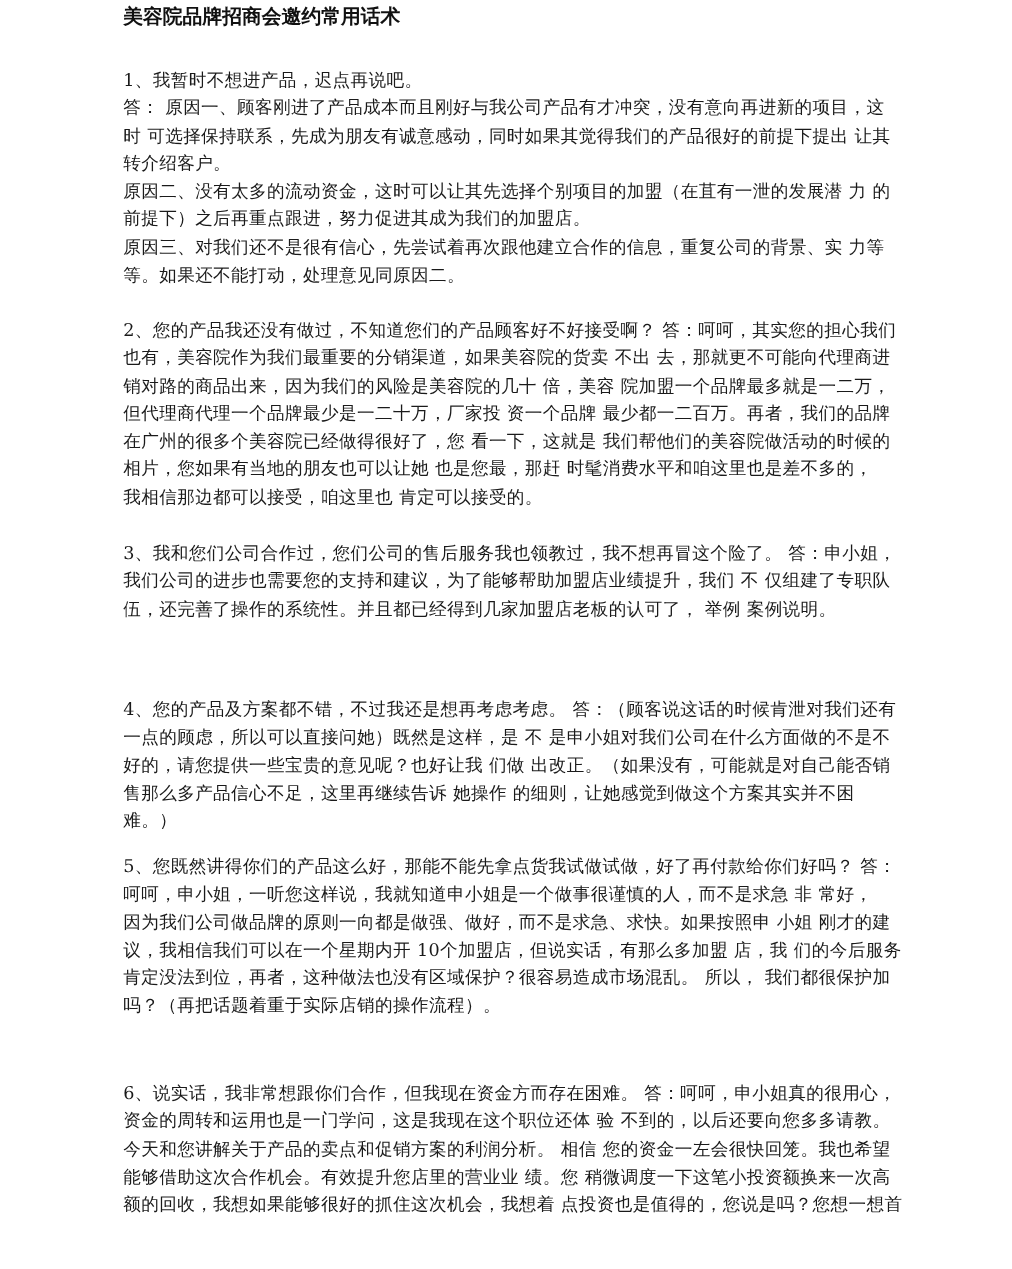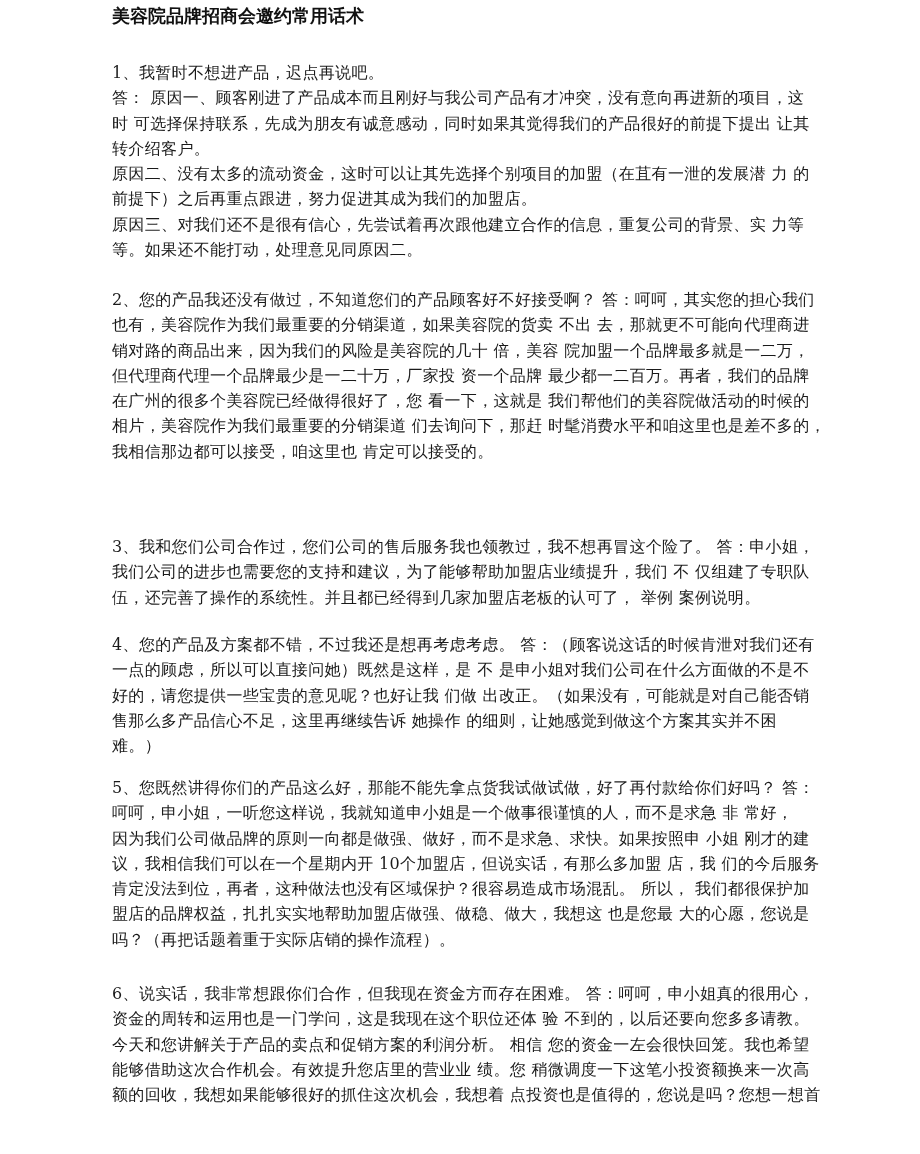--- a/index.html
+++ b/index.html
@@ -28,45 +28,44 @@
     <span class="line">原因三、对我们还不是很有信心，先尝试着再次跟他建立合作的信息，重复公司的背景、实  力等</span>
     <span class="line">等。如果还不能打动，处理意见同原因二。</span>
   </div>
 
   <div class="section" style="top:287px">
     <span class="line">2、您的产品我还没有做过，不知道您们的产品顾客好不好接受啊？  答：呵呵，其实您的担心我们</span>
     <span class="line">也有，美容院作为我们最重要的分销渠道，如果美容院的货卖  不出  去，那就更不可能向代理商进</span>
     <span class="line">销对路的商品出来，因为我们的风险是美容院的几十  倍，美容  院加盟一个品牌最多就是一二万，</span>
     <span class="line">但代理商代理一个品牌最少是一二十万，厂家投  资一个品牌  最少都一二百万。再者，我们的品牌</span>
     <span class="line">在广州的很多个美容院已经做得很好了，您  看一下，这就是  我们帮他们的美容院做活动的时候的</span>
-    <span class="line">相片，美容院作为我们最重要的分销渠道  们去询问下，那赶  时髦消费水平和咱这里也是差不多的，</span>
+    <span class="line">相片，您如果有当地的朋友也可以让她  也是您最，那赶  时髦消费水平和咱这里也是差不多的，</span>
     <span class="line">我相信那边都可以接受，咱这里也  肯定可以接受的。</span>
   </div>
 
-  <div class="section" style="top:534px">
+  <div class="section" style="top:490px">
     <span class="line">3、我和您们公司合作过，您们公司的售后服务我也领教过，我不想再冒这个险了。  答：申小姐，</span>
     <span class="line">我们公司的进步也需要您的支持和建议，为了能够帮助加盟店业绩提升，我们  不  仅组建了专职队</span>
     <span class="line">伍，还完善了操作的系统性。并且都已经得到几家加盟店老板的认可了，  举例  案例说明。</span>
   </div>
 
   <div class="section" style="top:632px">
     <span class="line">4、您的产品及方案都不错，不过我还是想再考虑考虑。  答：（顾客说这话的时候肯泄对我们还有</span>
     <span class="line">一点的顾虑，所以可以直接问她）既然是这样，是  不  是申小姐对我们公司在什么方面做的不是不</span>
     <span class="line">好的，请您提供一些宝贵的意见呢？也好让我  们做  出改正。（如果没有，可能就是对自己能否销</span>
     <span class="line">售那么多产品信心不足，这里再继续告诉  她操作  的细则，让她感觉到做这个方案其实并不困</span>
     <span class="line">难。）</span>
   </div>
 
   <div class="section" style="top:775px">
     <span class="line">5、您既然讲得你们的产品这么好，那能不能先拿点货我试做试做，好了再付款给你们好吗？  答：</span>
     <span class="line">呵呵，申小姐，一听您这样说，我就知道申小姐是一个做事很谨慎的人，而不是求急  非  常好，</span>
     <span class="line">因为我们公司做品牌的原则一向都是做强、做好，而不是求急、求快。如果按照申  小姐  刚才的建</span>
     <span class="line">议，我相信我们可以在一个星期内开  10个加盟店，但说实话，有那么多加盟  店，我  们的今后服务</span>
     <span class="line">肯定没法到位，再者，这种做法也没有区域保护？很容易造成市场混乱。  所以，  我们都很保护加</span>
-    <span class="line">盟店的品牌权益，扎扎实实地帮助加盟店做强、做稳、做大，我想这  也是您最  大的心愿，您说是</span>
     <span class="line">吗？（再把话题着重于实际店销的操作流程）。</span>
   </div>
 
   <div class="section" style="top:981px">
     <span class="line">6、说实话，我非常想跟你们合作，但我现在资金方而存在困难。  答：呵呵，申小姐真的很用心，</span>
     <span class="line">资金的周转和运用也是一门学问，这是我现在这个职位还体  验  不到的，以后还要向您多多请教。</span>
     <span class="line">今天和您讲解关于产品的卖点和促销方案的利润分析。  相信  您的资金一左会很快回笼。我也希望</span>
     <span class="line">能够借助这次合作机会。有效提升您店里的营业业  绩。您  稍微调度一下这笔小投资额换来一次高</span>
     <span class="line">额的回收，我想如果能够很好的抓住这次机会，我想着  点投资也是值得的，您说是吗？您想一想首</span>
   </div>

